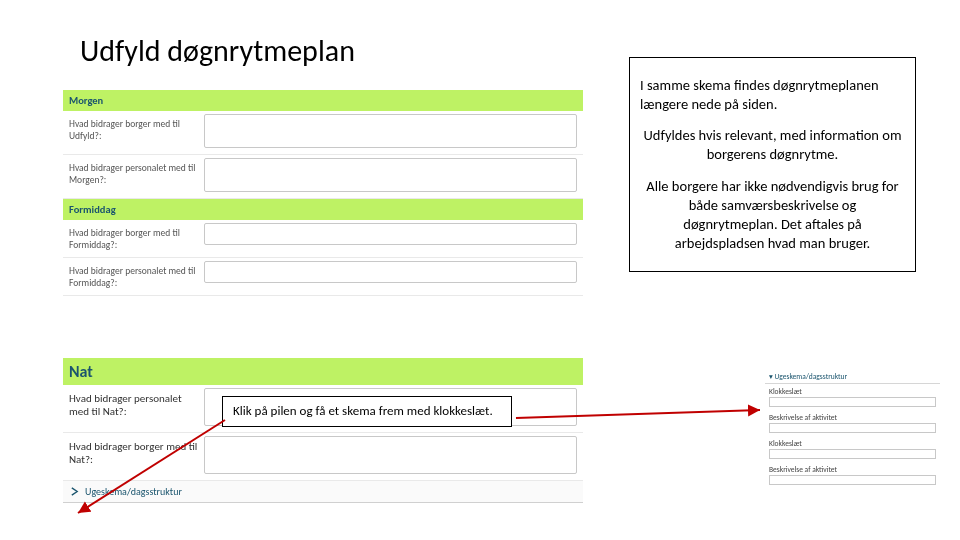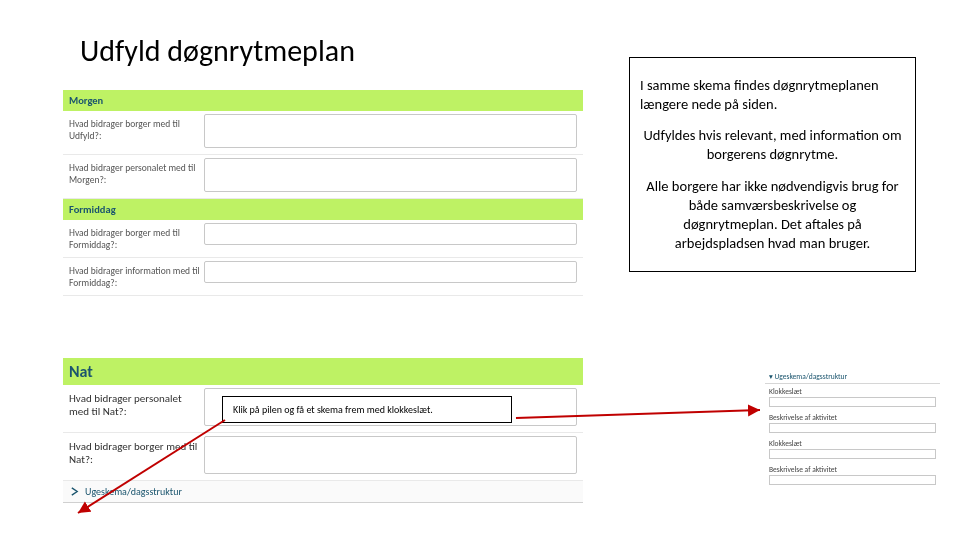--- a/index.html
+++ b/index.html
@@ -16,21 +16,21 @@
   }
   .info-box {
     position: absolute; right: 44px; top: 57px; width: 287px;
     border: 1.5px solid #000; background: #fff;
     padding: 18px 10px; font-size: 14.5px; line-height: 1.32;
   }
   .info-box p + p { margin-top: 12px; text-align: center; }
   .tip-box {
     position: absolute; left: 222px; top: 396px; width: 290px;
     border: 1.5px solid #000; background: #fff;
-    padding: 6px 10px; font-size: 10px; line-height: 1.3;
+    padding: 6px 10px; font-size: 13px; line-height: 1.3;
   }
   .form-area {
     position: absolute; left: 63px; top: 90px; width: 520px;
     font-size: 10.5px;
   }
   .sec-head {
     font-weight: 700; color: #1b556e; padding: 4px 6px;
   }
   .sec-head.band {
     background: #bef264;
@@ -96,21 +96,21 @@
   <div class="row">
     <div class="lbl">Hvad bidrager personalet med til Morgen?:</div>
     <textarea style=""></textarea>
   </div>
   <div class="sec-head band">Formiddag</div>
   <div class="row short">
     <div class="lbl">Hvad bidrager borger med til Formiddag?:</div>
     <textarea style=""></textarea>
   </div>
   <div class="row short">
-    <div class="lbl">Hvad bidrager information med til Formiddag?:</div>
+    <div class="lbl">Hvad bidrager personalet med til Formiddag?:</div>
     <textarea style=""></textarea>
   </div>
 </div>
 
 <div class="night">
   <div class="sec-head band">Nat</div>
   <div class="row">
     <div class="lbl">Hvad bidrager personalet med til Nat?:</div>
     <textarea style=""></textarea>
   </div>

